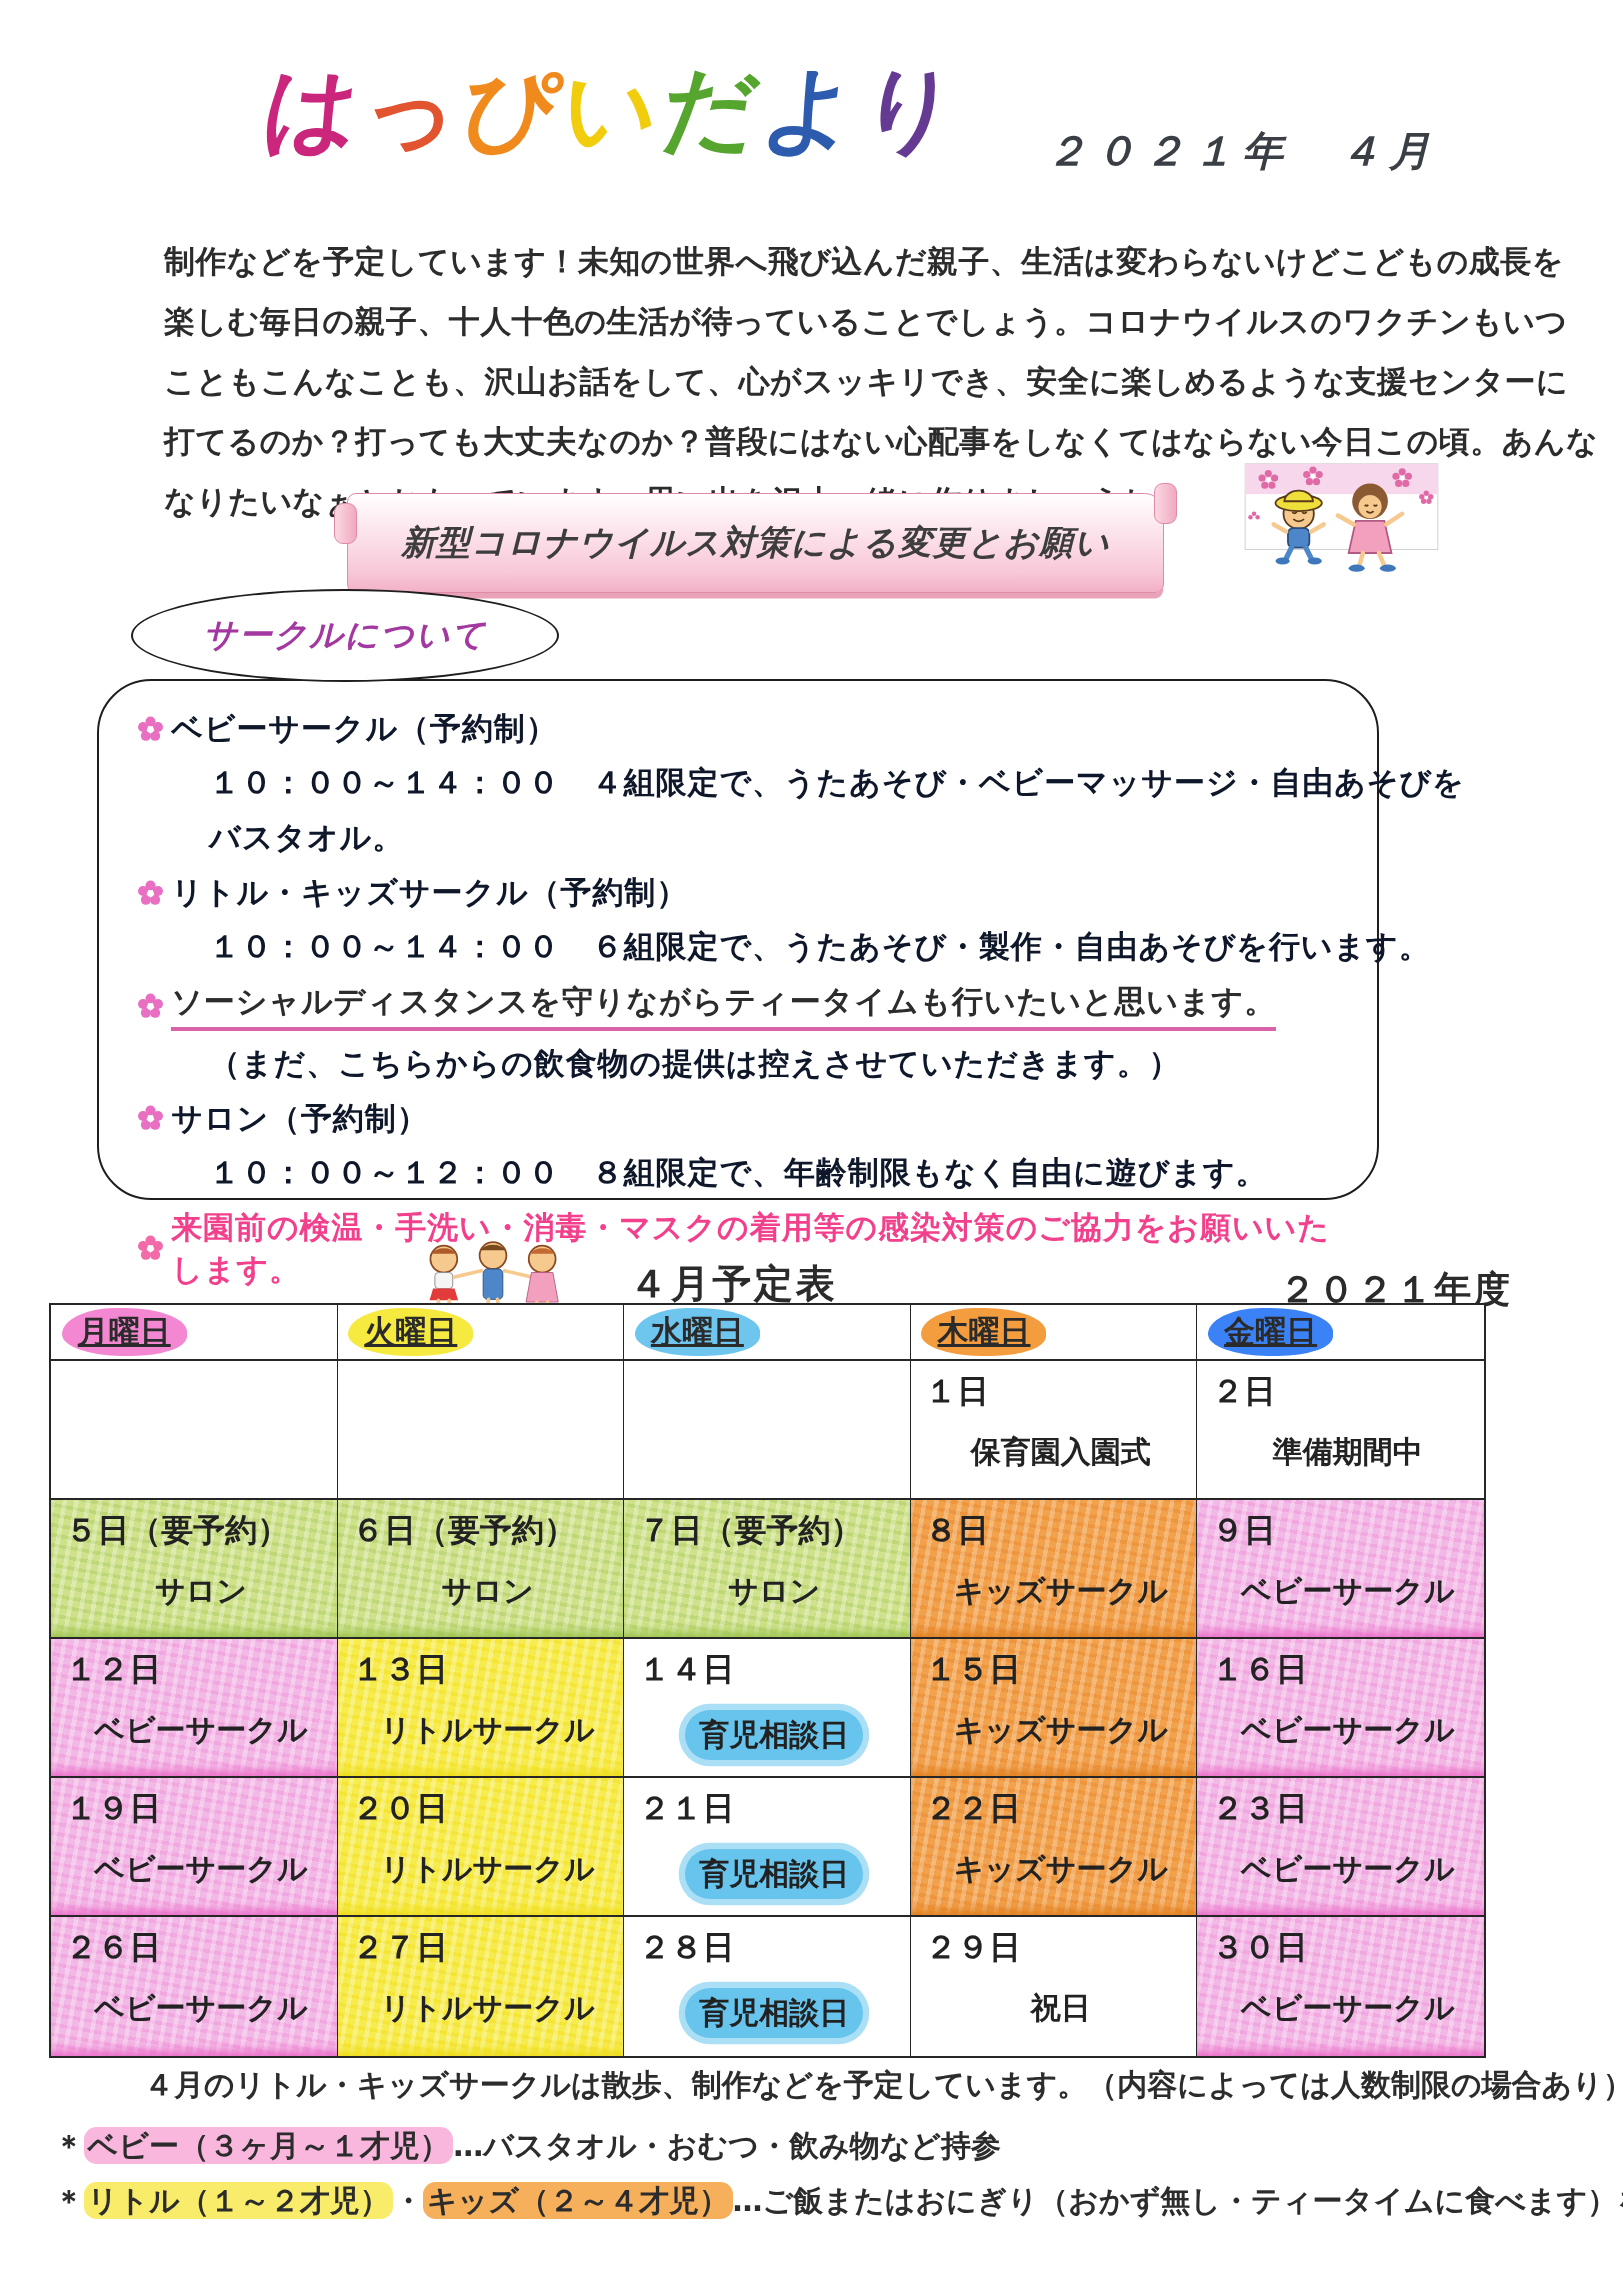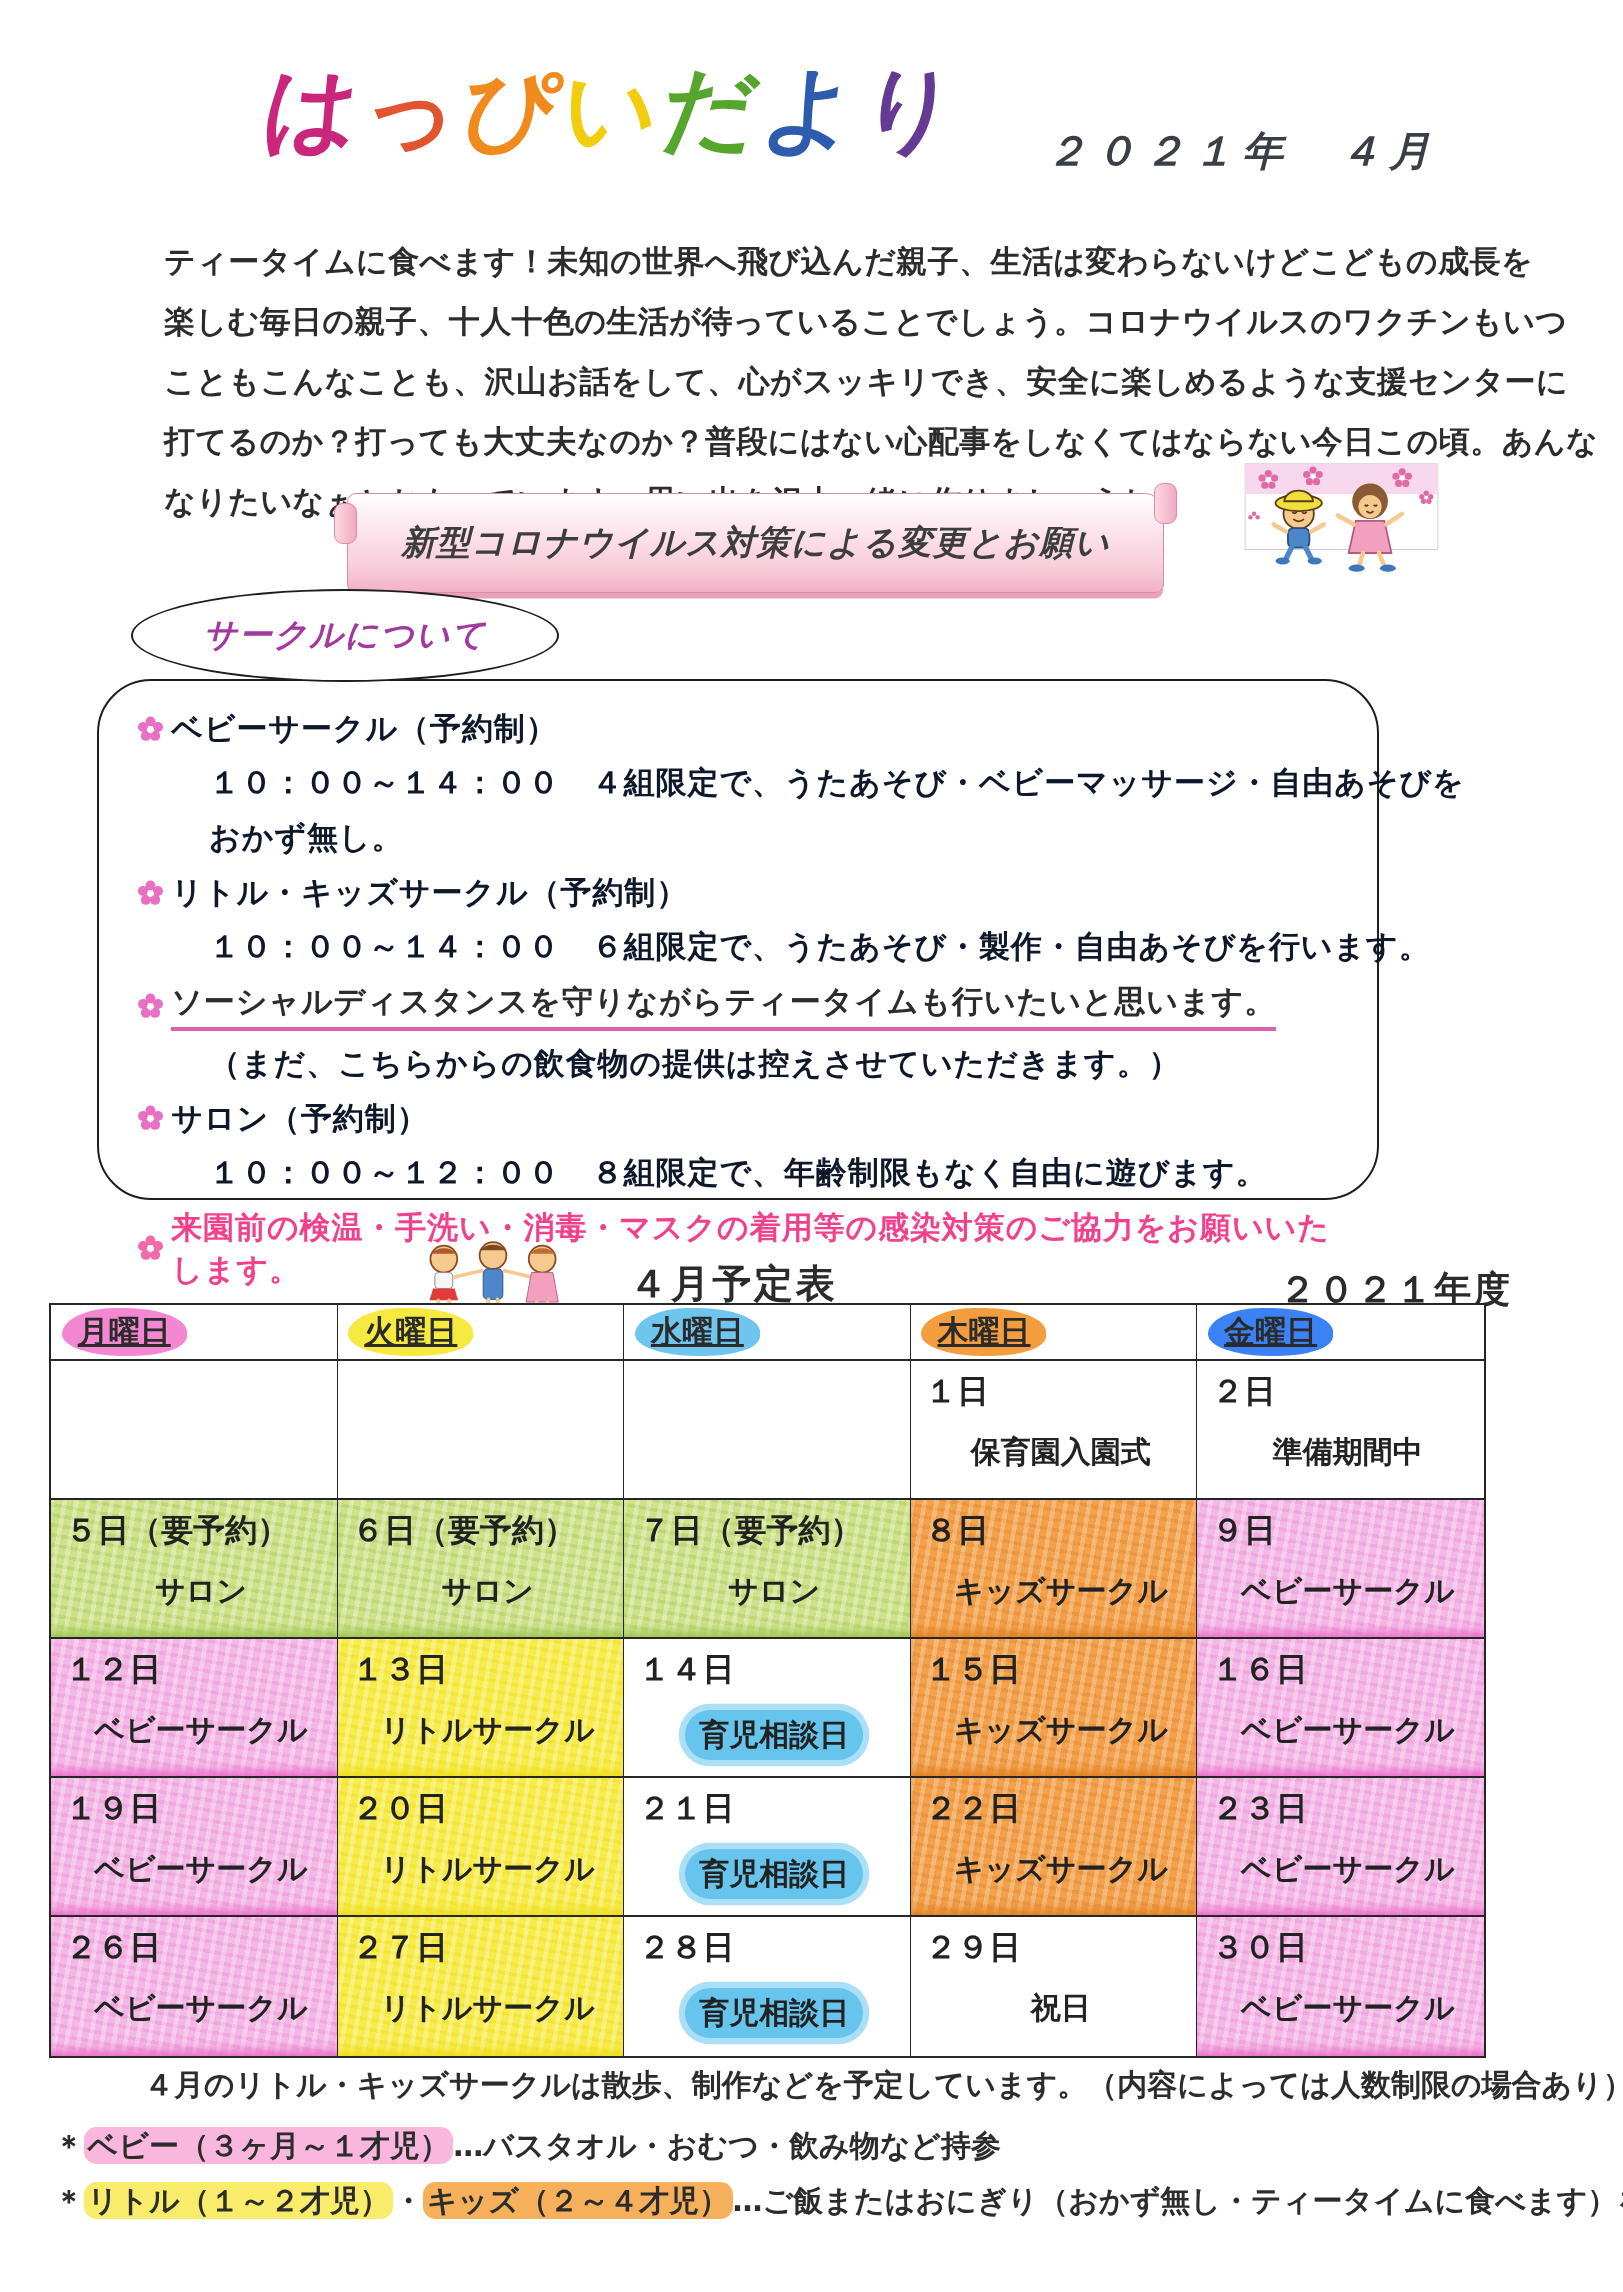--- a/index.html
+++ b/index.html
@@ -106,21 +106,21 @@
 </style>
 </head>
 <body>
 
 <div class="abs title">
   <span class="tc" style="color: rgb(201, 38, 124);">は</span><span class="tc" style="color: rgb(226, 83, 48);">っ</span><span class="tc" style="color: rgb(240, 138, 29);">ぴ</span><span class="tc" style="color: rgb(242, 205, 14);">い</span><span class="tc" style="color: rgb(86, 165, 46);">だ</span><span class="tc" style="color: rgb(45, 92, 174);">よ</span><span class="tc" style="color: rgb(101, 58, 146);">り</span>
 </div>
 <div class="abs date-label">２０２１年　４月</div>
 
 <div class="abs intro">
-  <div>ティータイムに食べます！未知の世界へ飛び込んだ親子、生活は変わらないけどこどもの成長を</div>
+  <div>制作などを予定しています！未知の世界へ飛び込んだ親子、生活は変わらないけどこどもの成長を</div>
   <div>楽しむ毎日の親子、十人十色の生活が待っていることでしょう。コロナウイルスのワクチンもいつ</div>
   <div>こともこんなことも、沢山お話をして、心がスッキリでき、安全に楽しめるような支援センターに</div>
   <div>打てるのか？打っても大丈夫なのか？普段にはない心配事をしなくてはならない今日この頃。あんな</div>
   <div>なりたいなぁとおもっています。思い出を沢山一緒に作りましょうね。</div>
 </div>
 
 <div class="abs banner">
   <span class="banner-text">新型コロナウイルス対策による変更とお願い</span>
 </div>
 
@@ -208,21 +208,21 @@
               <circle cx="16.1" cy="17.6" r="4.5"></circle>
               <circle cx="7.9" cy="17.6" r="4.5"></circle>
               <circle cx="5.4" cy="9.8" r="4.5"></circle>
             </g>
             <circle cx="12" cy="12" r="3" fill="#ffffff"></circle>
           </svg>
         </span>
       <span class="ci-head-text">ベビーサークル（予約制）</span>
     </div>
     <div class="ci-line">１０：００～１４：００　４組限定で、うたあそび・ベビーマッサージ・自由あそびを</div>
-    <div class="ci-line">おかず無し。</div>
+    <div class="ci-line">バスタオル。</div>
   </div>
 
   <div class="ci">
     <div class="ci-head">
       <span class="flower">
           <svg viewBox="0 0 24 24" width="27" height="27">
             <g fill="#e86fc1">
               <circle cx="12" cy="5" r="4.5"></circle>
               <circle cx="18.6" cy="9.8" r="4.5"></circle>
               <circle cx="16.1" cy="17.6" r="4.5"></circle>

